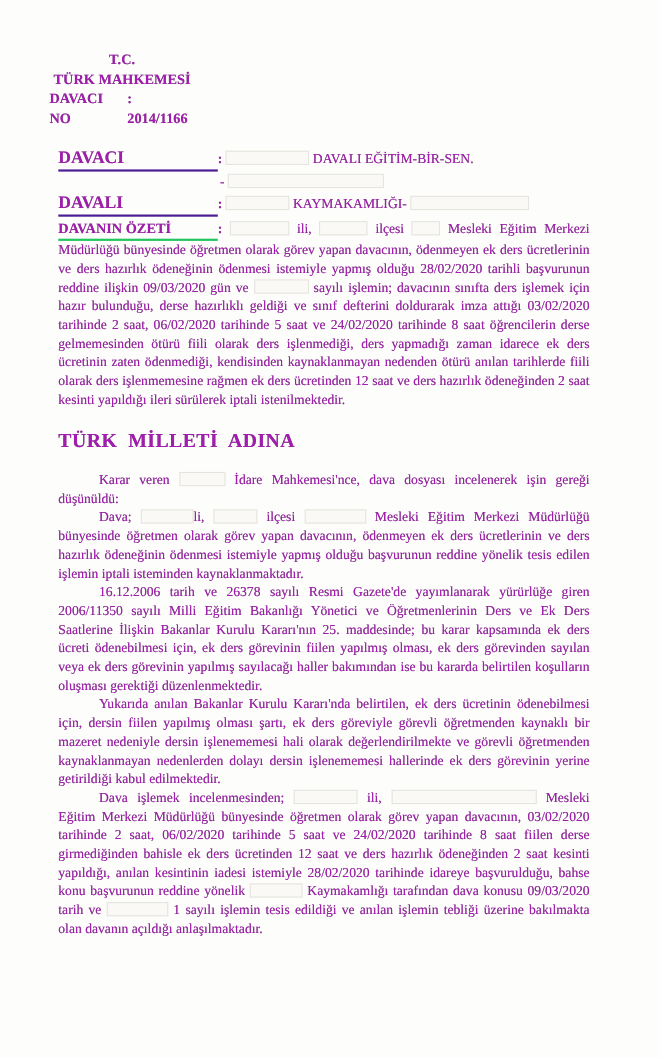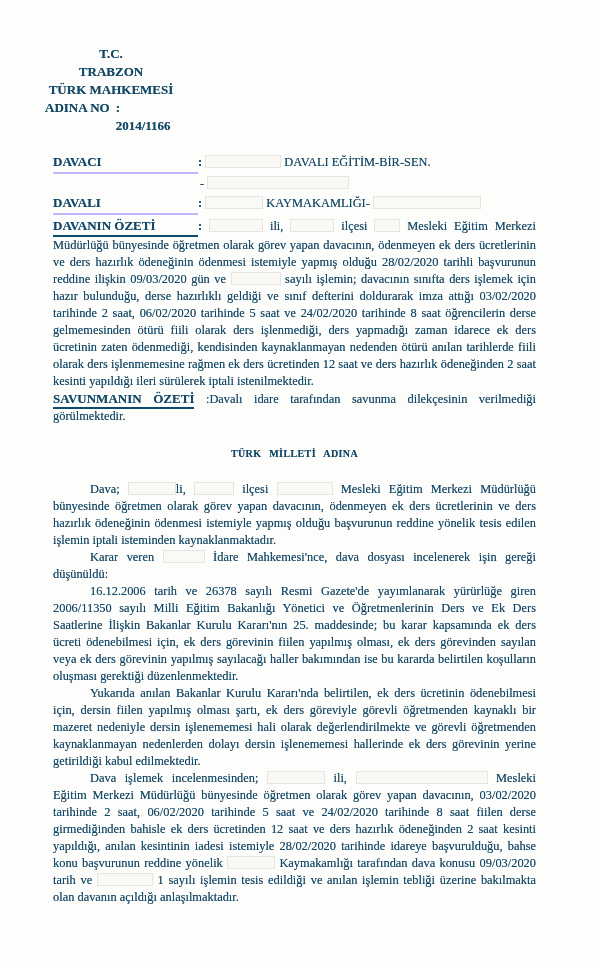--- a/index.html
+++ b/index.html
@@ -2,80 +2,79 @@
 <html><head>
 <meta charset="utf-8">
 <style>
   html,body { margin:0; padding:0; background:#ffffff; }
   .page {
     position:relative;
     width:600px; height:962px;
     box-sizing:border-box;
     padding:45px 64px 0 53px;
     background:#fdfdfc;
-    color:#0c4a6e;
+    color:#a21caf;
     font-family:"Liberation Serif","DejaVu Serif",serif;
     font-size:12.4px;
     line-height:17px;
     overflow:hidden;
     text-shadow:0 0 0.6px rgba(40,40,40,0.55);
   }
   
   .doc-header { width:132px; margin-left:-8px; font-weight:bold; font-size:13px; line-height:18px; }
   .doc-header .center { text-align:center; }
   .hrow { display:flex; }
   .hrow .hlbl { width:72px; }
   
   .parties { margin-top:17px; }
   .prow { line-height:19.5px; white-space:nowrap; }
   .plabel {
     display:inline-block; width:145px;
-    font-weight:bold; font-size:13px;
-    border-bottom:2px solid #c4b5fd;
+    font-weight:bold; font-size:16px;
+    border-bottom:2px solid #4c1d95;
   }
   .bcolon { font-weight:bold; }
   .addr-row { margin-left:147px; }
   
   .redact {
     display:inline-block; height:13px;
     background:#faf9f6;
     border:1px solid #e6e4df;
     vertical-align:-2px;
     box-sizing:border-box;
   }
   
   .para { margin:0; text-align:justify; }
   .ozet-para { margin-top:2px; }
   .indent { text-indent:37px; }
   .plabel-inline {
     font-weight:bold; font-size:13px;
-    border-bottom:2px solid #0c4a6e;
+    border-bottom:2px solid #22c55e;
     padding-bottom:1px;
   }
   .plabel-fixed { display:inline-block; width:145px; }
   .heading {
     margin:20px 0 19px 0;
-    text-align:center;
+    text-align:left;
     font-weight:bold;
-    font-size:10px;
+    font-size:18px;
     word-spacing:5px;
     letter-spacing:0.4px;
   }
 </style>
 </head>
 <body>
 
 <div class="page">
 
   <div class="doc-header">
     <div class="center">T.C.</div>
-    <div class="center">TRABZON</div>
     <div class="center">TÜRK MAHKEMESİ</div>
     <div class="hrow">
-      <span class="hlbl">ADINA NO</span>
+      <span class="hlbl">DAVACI NO</span>
       <span>: 2014/1166</span>
     </div>
   </div>
 
   <div class="parties">
     <div class="prow">
       <span class="plabel">DAVACI</span><span class="bcolon">:</span>
       <span class="redact" style="width:76px"></span>
       <span>DAVALI EĞİTİM-BİR-SEN.</span>
     </div>
@@ -96,40 +95,36 @@
     <span class="redact" style="width:54px"></span>
     <span>ili,</span>
     <span class="redact" style="width:44px"></span>
     <span>ilçesi</span>
     <span class="redact" style="width:26px"></span>
     <span>Mesleki Eğitim Merkezi Müdürlüğü bünyesinde öğretmen olarak görev yapan davacının, ödenmeyen ek ders ücretlerinin ve ders hazırlık ödeneğinin ödenmesi istemiyle yapmış olduğu 28/02/2020 tarihli başvurunun reddine ilişkin 09/03/2020 gün ve</span>
     <span class="redact" style="width:50px"></span>
     <span>sayılı işlemin; davacının sınıfta ders işlemek için hazır bulunduğu, derse hazırlıklı geldiği ve sınıf defterini doldurarak imza attığı 03/02/2020 tarihinde 2 saat, 06/02/2020 tarihinde 5 saat ve 24/02/2020 tarihinde 8 saat öğrencilerin derse gelmemesinden ötürü fiili olarak ders işlenmediği, ders yapmadığı zaman idarece ek ders ücretinin zaten ödenmediği, kendisinden kaynaklanmayan nedenden ötürü anılan tarihlerde fiili olarak ders işlenmemesine rağmen ek ders ücretinden 12 saat ve ders hazırlık ödeneğinden 2 saat kesinti yapıldığı ileri sürülerek iptali istenilmektedir.</span>
   </p>
 
-  <p class="para">
-    <span class="plabel-inline">SAVUNMANIN ÖZETİ</span>
-    <span>:Davalı idare tarafından savunma dilekçesinin verilmediği görülmektedir.</span>
-  </p>
 
   <div class="heading">TÜRK MİLLETİ ADINA</div>
+
+  <p class="para indent">
+    <span>Karar veren</span>
+    <span class="redact" style="width:42px"></span>
+    <span>İdare Mahkemesi'nce, dava dosyası incelenerek işin gereği düşünüldü:</span>
+  </p>
 
   <p class="para indent">
     <span>Dava;</span>
     <span class="redact" style="width:48px"></span><span>li,</span>
     <span class="redact" style="width:40px"></span>
     <span>ilçesi</span>
     <span class="redact" style="width:56px"></span>
     <span>Mesleki Eğitim Merkezi Müdürlüğü bünyesinde öğretmen olarak görev yapan davacının, ödenmeyen ek ders ücretlerinin ve ders hazırlık ödeneğinin ödenmesi istemiyle yapmış olduğu başvurunun reddine yönelik tesis edilen işlemin iptali isteminden kaynaklanmaktadır.</span>
-  </p>
-
-  <p class="para indent">
-    <span>Karar veren</span>
-    <span class="redact" style="width:42px"></span>
-    <span>İdare Mahkemesi'nce, dava dosyası incelenerek işin gereği düşünüldü:</span>
   </p>
 
   <p class="para indent">
     <span>16.12.2006 tarih ve 26378 sayılı Resmi Gazete'de yayımlanarak yürürlüğe giren 2006/11350 sayılı Milli Eğitim Bakanlığı Yönetici ve Öğretmenlerinin Ders ve Ek Ders Saatlerine İlişkin Bakanlar Kurulu Kararı'nın 25. maddesinde; bu karar kapsamında ek ders ücreti ödenebilmesi için, ek ders görevinin fiilen yapılmış olması, ek ders görevinden sayılan veya ek ders görevinin yapılmış sayılacağı haller bakımından ise bu kararda belirtilen koşulların oluşması gerektiği düzenlenmektedir.</span>
   </p>
 
   <p class="para indent">
     <span>Yukarıda anılan Bakanlar Kurulu Kararı'nda belirtilen, ek ders ücretinin ödenebilmesi için, dersin fiilen yapılmış olması şartı, ek ders göreviyle görevli öğretmenden kaynaklı bir mazeret nedeniyle dersin işlenememesi hali olarak değerlendirilmekte ve görevli öğretmenden kaynaklanmayan nedenlerden dolayı dersin işlenememesi hallerinde ek ders görevinin yerine getirildiği kabul edilmektedir.</span>
   </p>
 

